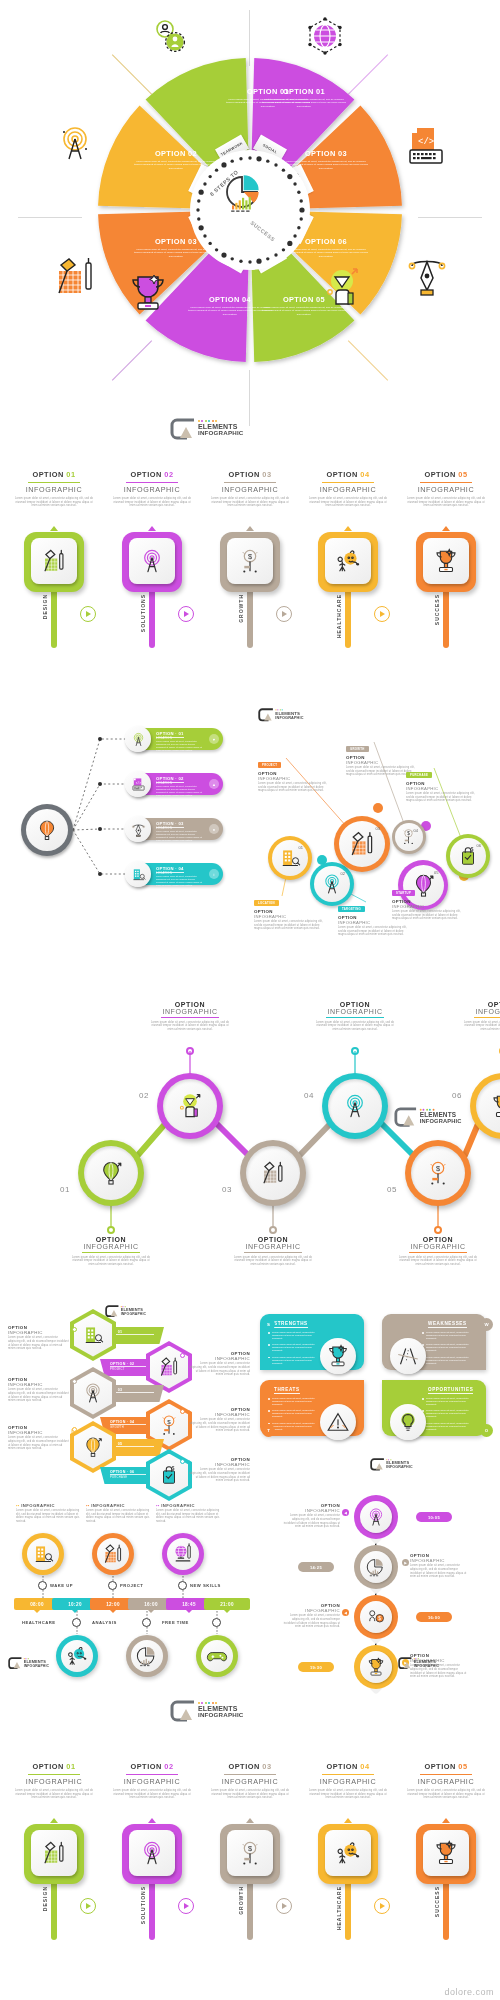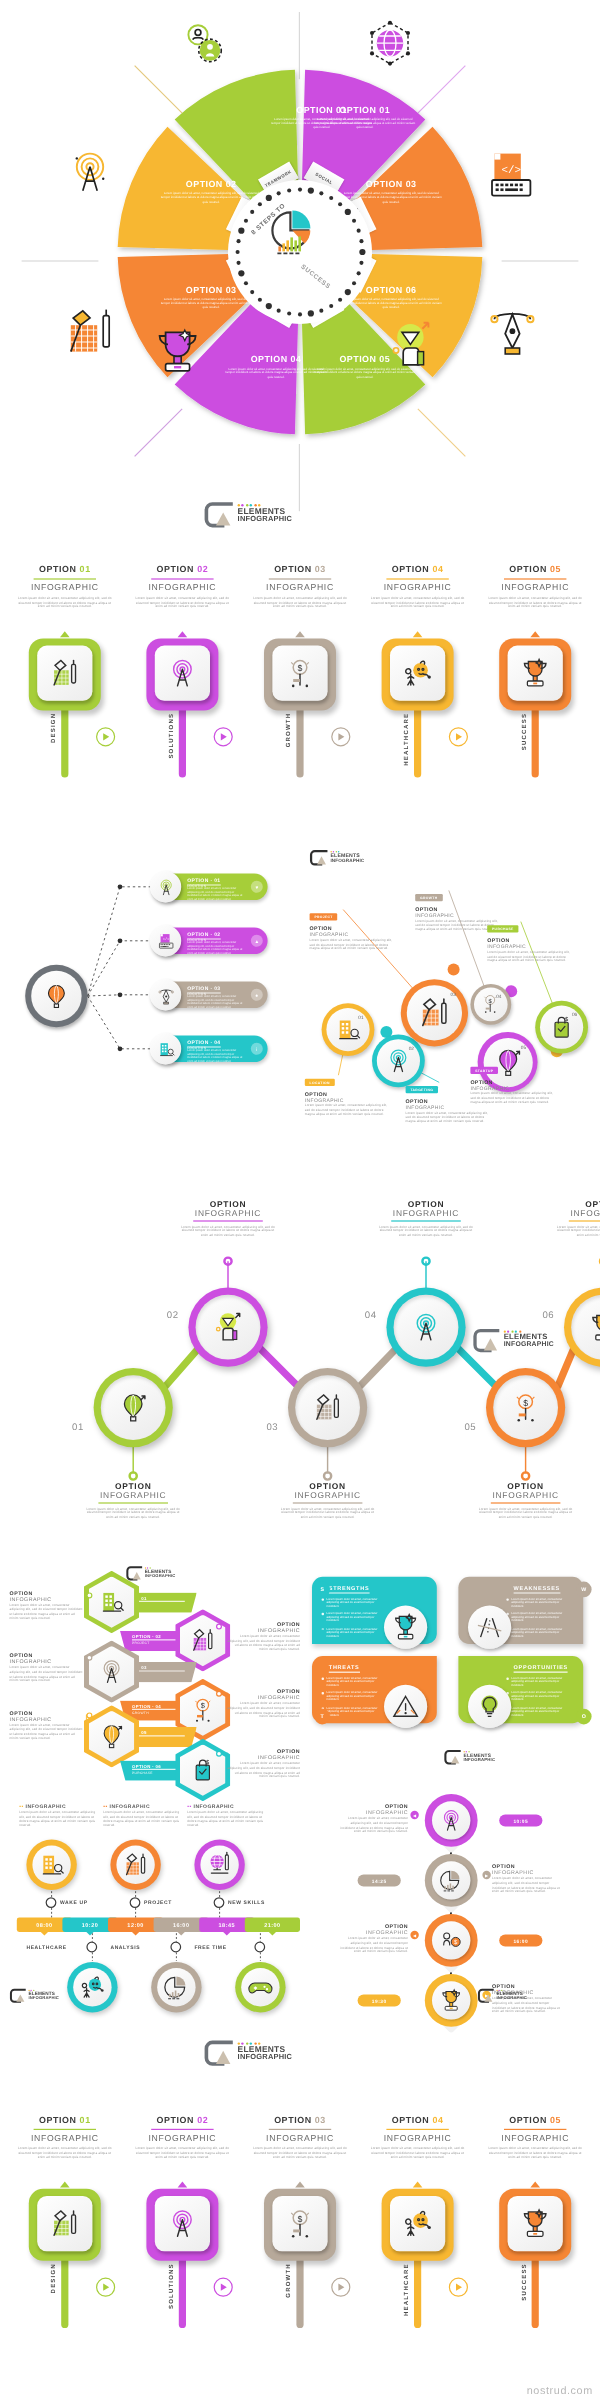--- a/index.html
+++ b/index.html
@@ -1665,14 +1665,14 @@
          <rect x="14" y="19" width="4" height="5" fill="#f58634" stroke="#2f2f2f" stroke-width="1.2"></rect>
          <rect x="8" y="24" width="16" height="5" rx="1.2" fill="#fff" stroke="#2f2f2f" stroke-width="1.3"></rect>
          <rect x="14" y="25.6" width="4" height="1.8" fill="#f58634"></rect>
          <path d="M20 2l1 2.2L23 5.4 21 6.5 20 9l-1-2.5L17 5.4l2-1.2z" fill="none" stroke="#2f2f2f" stroke-width="1.5" stroke-linecap="round"></path>
           </svg>
         </div>
       </div>
       <div class="vlabel" style="left: 434px; top: 124px;">SUCCESS</div>
     </div>
 
-  <div class="wm">nostrud.com</div>
+  <div class="wm">dolore.com</div>
 </div>
 
 </body></html>

